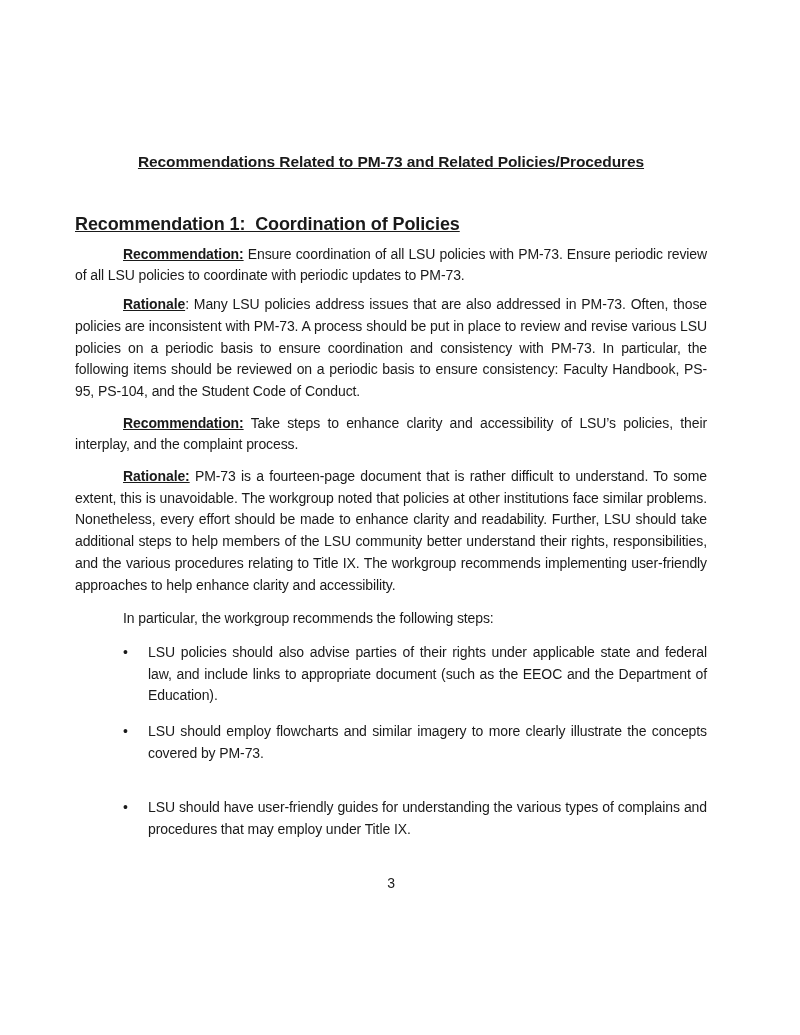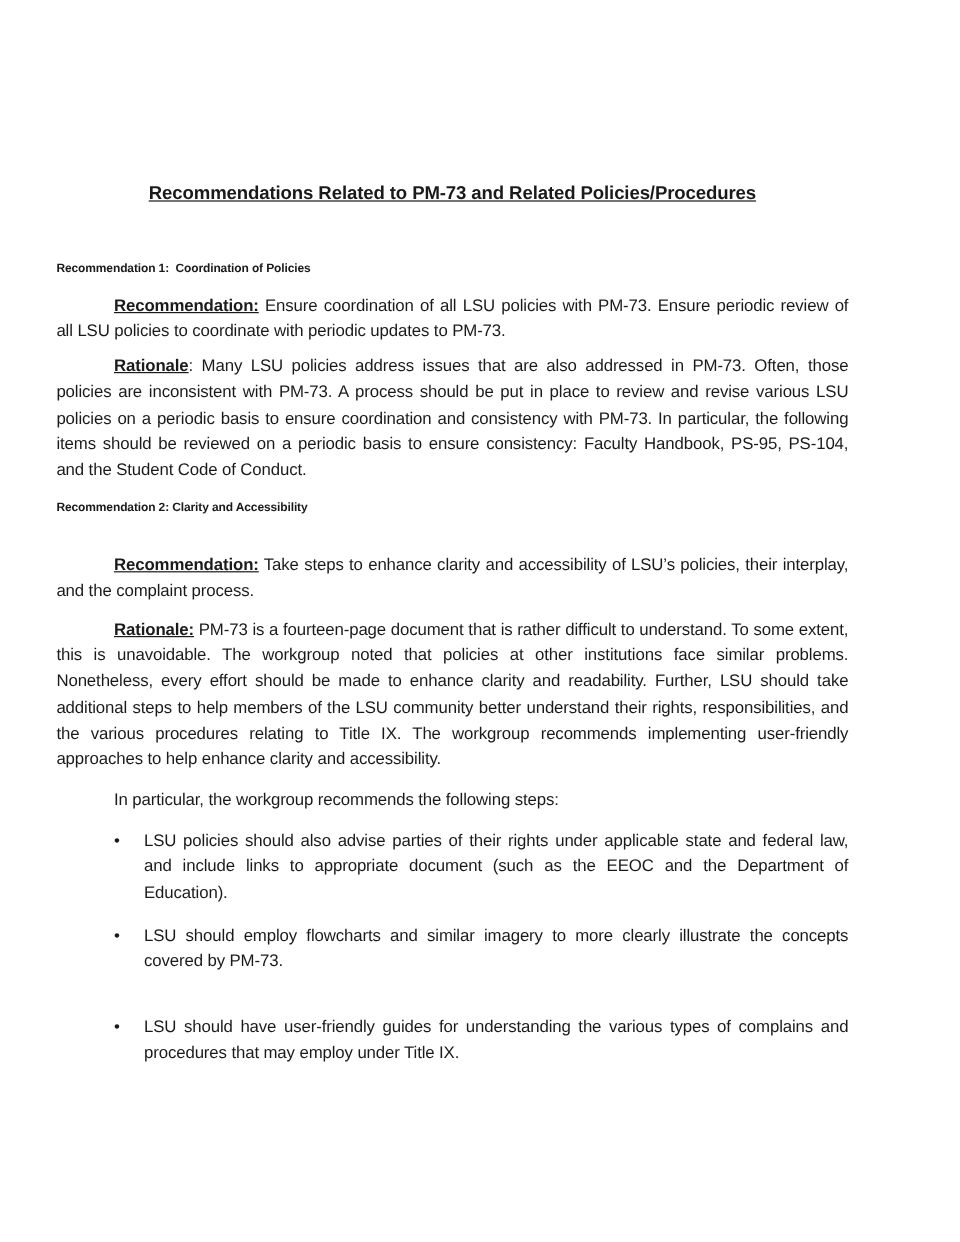--- a/index.html
+++ b/index.html
@@ -3,39 +3,40 @@
 <meta charset="utf-8">
 <style>
   html, body { margin: 0; padding: 0; background: #ffffff; }
   .page {
     position: relative;
     width: 800px;
     height: 891px;
     margin: 0 auto;
     background: #ffffff;
     box-sizing: border-box;
-    padding: 150px 93px 0 47px;
+    padding: 150px 93px 0 75px;
     font-family: "Liberation Sans", "DejaVu Sans", sans-serif;
     font-size: 14px;
     line-height: 21.7px;
     letter-spacing: -0.1px;
     color: #1a1a1a;
     overflow: hidden;
   }
   .doc-title {
     font-size: 15.5px;
     font-weight: bold;
     text-align: center;
     text-decoration: underline;
     margin: 0 0 40px 0;
     line-height: 24px;
   }
   .sec-heading {
-    font-size: 10px;
+    font-size: 18px;
     font-weight: bold;
+    text-decoration: underline;
     white-space: pre-wrap;
     margin: 0;
   }
   .body-p {
     margin: 0;
     text-align: justify;
   }
   .indent { text-indent: 48px; }
   .lead { font-weight: bold; text-decoration: underline; }
 
@@ -78,21 +79,20 @@
 <div class="page">
 
   <h1 class="doc-title">Recommendations Related to PM-73 and Related Policies/Procedures</h1>
 
   <h2 class="sec-heading mb8">Recommendation 1:  Coordination of Policies</h2>
 
   <p class="body-p indent mb7"><span class="lead">Recommendation:</span><span> Ensure coordination of all LSU policies with PM-73. Ensure periodic review of all LSU policies to coordinate with periodic updates to PM-73.</span></p>
 
   <p class="body-p indent mb24"><span class="lead">Rationale</span><span>: Many LSU policies address issues that are also addressed in PM-73. Often, those policies are inconsistent with PM-73. A process should be put in place to review and revise various LSU policies on a periodic basis to ensure coordination and consistency with PM-73. In particular, the following items should be reviewed on a periodic basis to ensure consistency: Faculty Handbook, PS-95, PS-104, and the Student Code of Conduct.</span></p>
 
-  <h2 class="sec-heading mb26">Recommendation 2: Clarity and Accessibility</h2>
 
   <p class="body-p indent mb10"><span class="lead">Recommendation:</span><span> Take steps to enhance clarity and accessibility of LSU’s policies, their interplay, and the complaint process.</span></p>
 
   <p class="body-p indent mb12"><span class="lead">Rationale:</span><span> PM-73 is a fourteen-page document that is rather difficult to understand. To some extent, this is unavoidable. The workgroup noted that policies at other institutions face similar problems. Nonetheless, every effort should be made to enhance clarity and readability. Further, LSU should take additional steps to help members of the LSU community better understand their rights, responsibilities, and the various procedures relating to Title IX. The workgroup recommends implementing user-friendly approaches to help enhance clarity and accessibility.</span></p>
 
   <p class="body-p indent mb28">In particular, the workgroup recommends the following steps:</p>
 
   <ul class="bullets">
     <li>
       <span class="dot">•</span>

